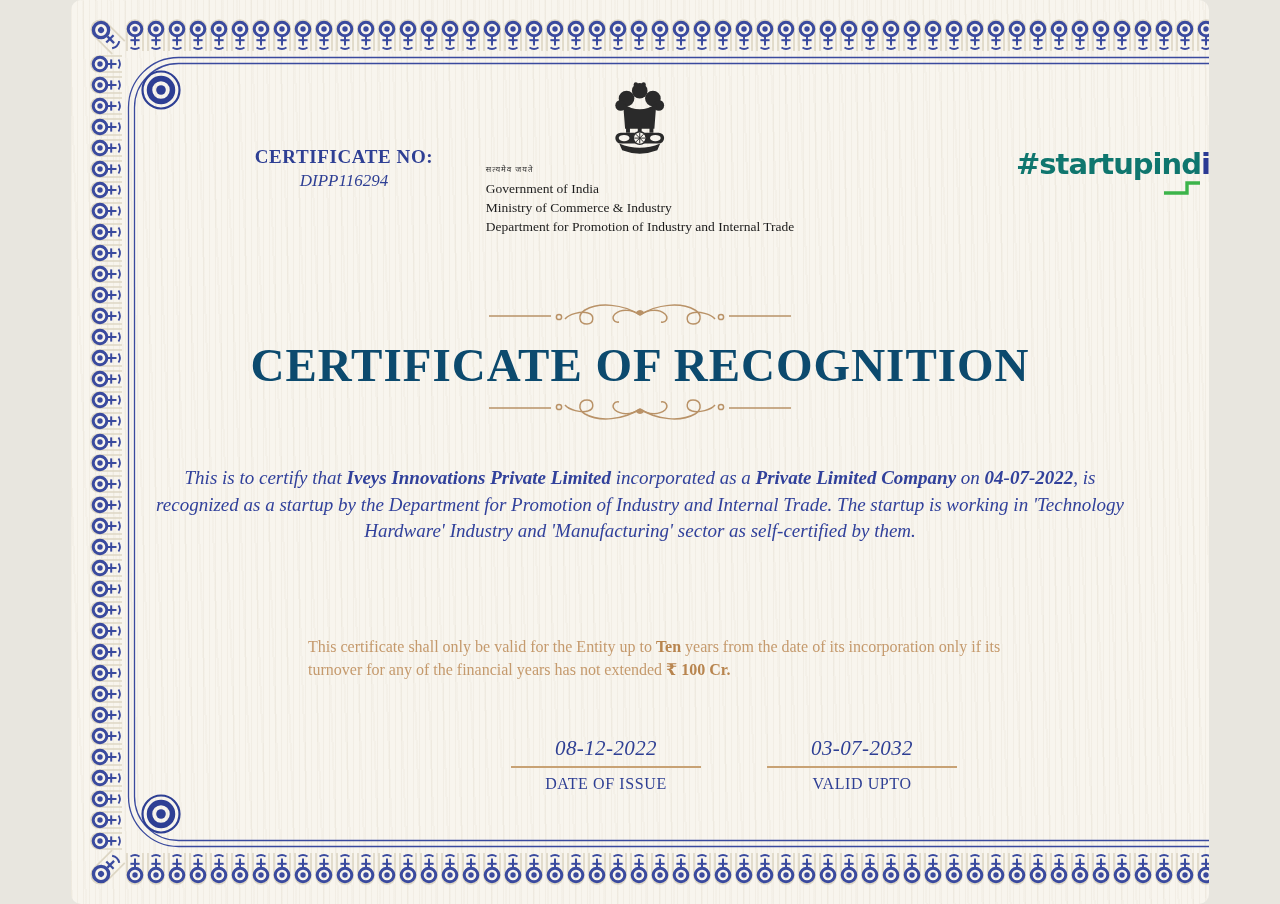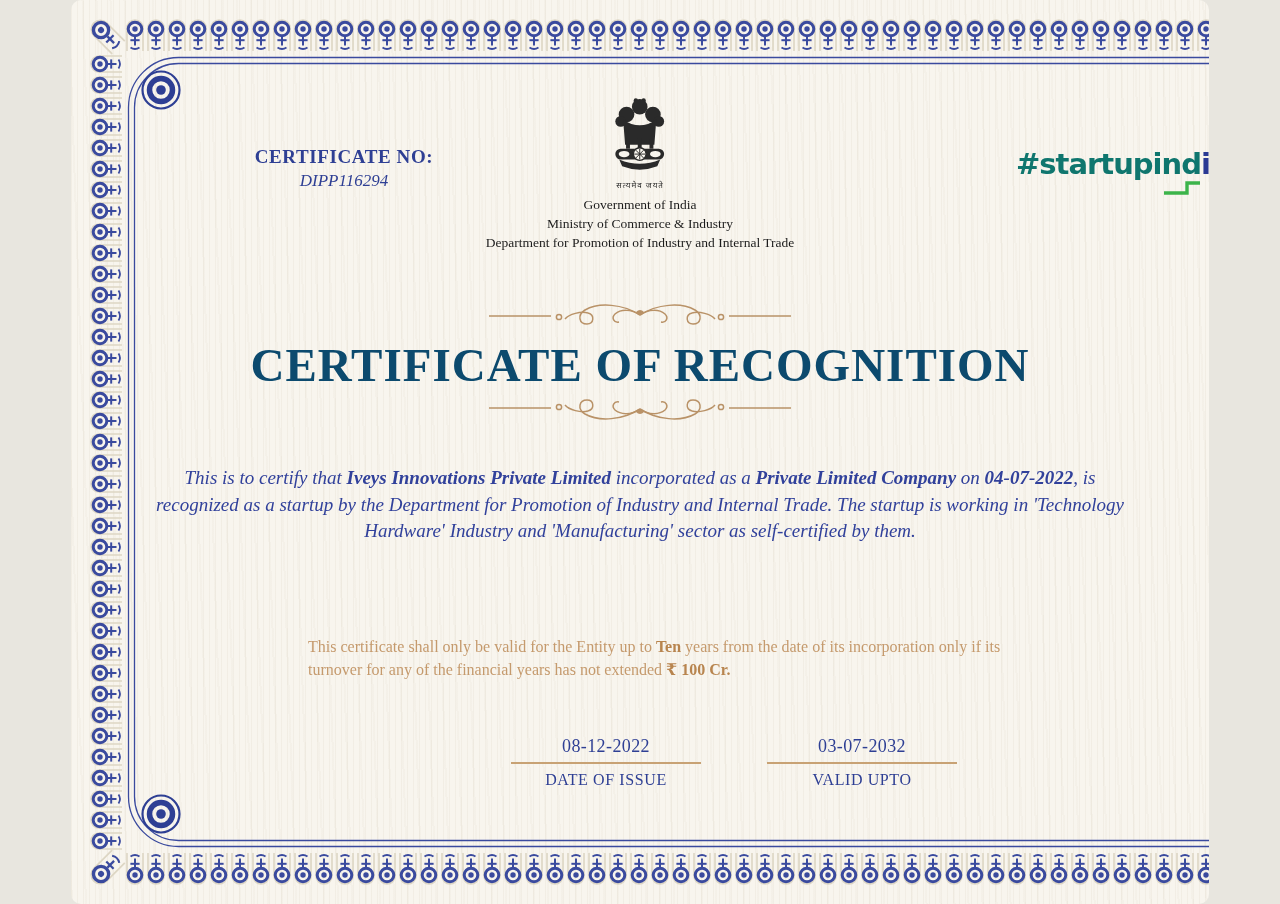--- a/index.html
+++ b/index.html
@@ -14,21 +14,21 @@
       repeating-linear-gradient(90deg, rgba(186,170,142,.10) 0 1px, rgba(0,0,0,0) 1px 6px),
       repeating-linear-gradient(88deg, rgba(186,170,142,.06) 0 2px, rgba(0,0,0,0) 2px 14px);
   }
   svg.deco{position:absolute;inset:0;pointer-events:none;}
   .content{position:absolute;inset:0;}
 
   .cert-no{position:absolute;left:138px;top:146px;width:270px;text-align:center;color:#2e3f94;}
   .cert-no .lbl{font-size:19px;font-weight:bold;letter-spacing:.6px;}
   .cert-no .val{font-size:17px;font-style:italic;margin-top:3px;}
 
-  .gov{position:absolute;left:50%;top:96px;transform:translateX(-50%);text-align:center;color:#1c1c1c;}
+  .gov{position:absolute;left:50%;top:80px;transform:translateX(-50%);color:#1c1c1c;}
   .gov .motto{font-size:8px;letter-spacing:1px;color:#2a2a2a;margin-top:1px;}
   .gov .line{font-size:13.5px;line-height:1.42;white-space:nowrap;}
 
   .brand{position:absolute;left:945px;top:147px;width:210px;height:60px;
          font-family:"DejaVu Sans","Liberation Sans",sans-serif;font-weight:bold;
          font-size:29px;letter-spacing:-1px;white-space:nowrap;}
   .brand .orange{color:#0f766e;}
   .brand .blue{color:#2b3a94;}
   .brand svg{position:absolute;left:146px;top:32px;}
 
@@ -39,21 +39,21 @@
             text-align:center;font-style:italic;font-size:19px;line-height:1.4;color:#31419b;}
   .bodytext b{font-weight:bold;}
 
   .validity{position:absolute;left:50%;top:620px;transform:translateX(-50%);width:700px;
             text-align:left;font-size:16px;line-height:1.42;color:#c59a6d;margin-left:18px;}
   .validity b{color:#b8854f;}
 
   .dates{position:absolute;left:0;top:736px;width:100%;}
   .dgroup{position:absolute;width:190px;text-align:center;color:#2e3f94;}
   .dgroup.issue{left:440px;} .dgroup.valid{left:696px;}
-  .dgroup .dval{font-size:18px;letter-spacing:.4px;}
+  .dgroup .dval{font-size:21px;letter-spacing:.4px;font-style:italic;}
   .dgroup .dline{height:1.5px;background:#c8a274;margin:5px 0 7px 0;}
   .dgroup .dlbl{font-size:16px;font-weight:normal;letter-spacing:.6px;}
 </style>
 </head>
 <body>
 
 <div class="page">
   <div class="texture"></div>
 
   <svg class="deco" id="border-svg" width="1280" height="904" viewBox="0 0 1280 904">

